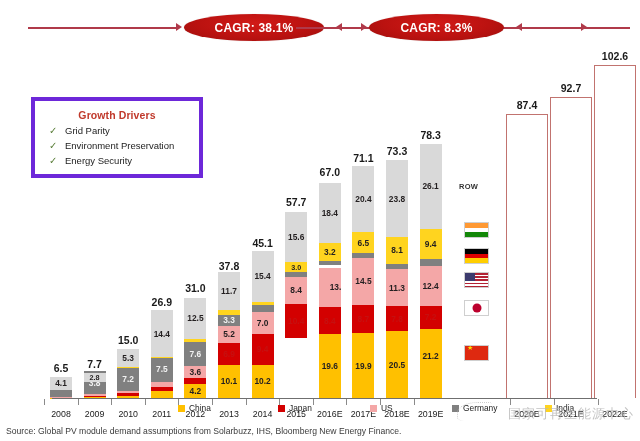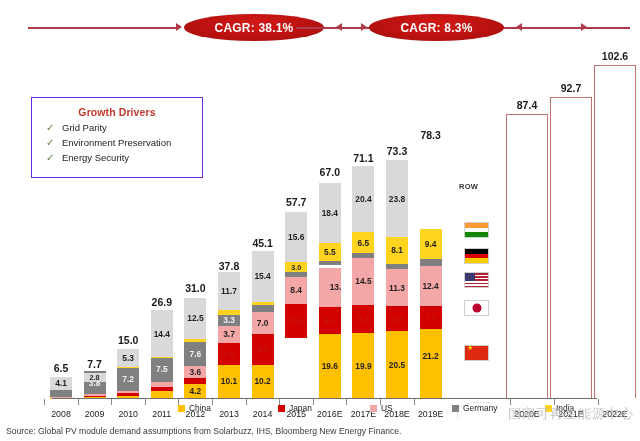--- a/index.html
+++ b/index.html
@@ -25,21 +25,21 @@
     letter-spacing:.2px;
     box-shadow:0 0 1px rgba(0,0,0,.2);
   }
   .arrow-head{position:absolute;width:0;height:0;}
   .arrow-right{border-top:4px solid transparent;border-bottom:4px solid transparent;border-left:6px solid #b03a4a;}
   .arrow-left{border-top:4px solid transparent;border-bottom:4px solid transparent;border-right:6px solid #b03a4a;}
 
   
   .drivers{
     position:absolute;left:31px;top:97px;width:172px;height:81px;
-    border:1px solid #6d28d9;background:#ffffff;box-sizing:border-box;
+    border:4px solid #6d28d9;background:#ffffff;box-sizing:border-box;
   }
   .drivers-title{
     text-align:center;color:#c0392b;font-weight:bold;font-size:10.5px;
     margin-top:8px;letter-spacing:.1px;
   }
   .driver-item{display:flex;align-items:center;margin:4px 0 0 14px;font-size:9.5px;color:#1c1c1c;}
   .check{color:#5b7f3a;font-size:10px;width:16px;display:inline-block;}
   .driver-label{white-space:nowrap;}
 
   
@@ -206,21 +206,21 @@
       </div>
       <div class="total" style="left: 165.4px; bottom: 146.614px;">31.0</div>
       <div class="bar" style="left: 218px; width: 22px; height: 122.684px;">
         <div class="seg" style="background: rgb(255, 192, 0); bottom: 0px; height: 32.7807px;">
           <span class="seg-label" style="color: rgb(35, 31, 32);">10.1</span>
         </div>
         <div class="seg" style="background: rgb(211, 0, 0); bottom: 32.7807px; height: 22.3947px;">
           <span class="seg-label" style="color: rgb(198, 16, 16);">6.9</span>
         </div>
         <div class="seg" style="background: rgb(244, 167, 167); bottom: 55.1754px; height: 16.8772px;">
-          <span class="seg-label" style="color: rgb(35, 31, 32);">3.7</span>
+          <span class="seg-label" style="color: rgb(35, 31, 32);">5.2</span>
         </div>
         <div class="seg" style="background: rgb(128, 128, 128); bottom: 72.0526px; height: 10.7105px;">
           <span class="seg-label" style="color: rgb(242, 242, 242);">3.3</span>
         </div>
         <div class="seg" style="background: rgb(255, 212, 31); bottom: 82.7632px; height: 5.51754px;"></div>
         <div class="seg" style="background: rgb(217, 217, 217); bottom: 88.2807px; height: 37.9737px;">
           <span class="seg-label" style="color: rgb(35, 31, 32);">11.7</span>
         </div>
       </div>
       <div class="total" style="left: 199px; bottom: 168.684px;">37.8</div>
@@ -262,21 +262,21 @@
           <span class="seg-label" style="color: rgb(35, 31, 32);">19.6</span>
         </div>
         <div class="seg" style="background: rgb(211, 0, 0); bottom: 63.614px; height: 27.2632px;">
           <span class="seg-label" style="color: rgb(198, 16, 16);">8.4</span>
         </div>
         <div class="seg" style="background: rgb(244, 167, 167); bottom: 90.8772px; height: 39px; padding-left: 16px;">
           <span class="seg-label" style="color: rgb(35, 31, 32);">13.0</span>
         </div>
         <div class="seg" style="background: rgb(128, 128, 128); bottom: 133.07px; height: 3.89474px;"></div>
         <div class="seg" style="background: rgb(255, 212, 31); bottom: 136.965px; height: 17.8509px;">
-          <span class="seg-label" style="color: rgb(35, 31, 32);">5.5</span>
+          <span class="seg-label" style="color: rgb(35, 31, 32);">3.2</span>
         </div>
         <div class="seg" style="background: rgb(217, 217, 217); bottom: 154.816px; height: 59.7193px;">
           <span class="seg-label" style="color: rgb(35, 31, 32);">18.4</span>
         </div>
       </div>
       <div class="total" style="left: 299.8px; bottom: 263.456px;">67.0</div>
       <div class="bar" style="left: 352.4px; width: 22px; height: 230.763px;">
         <div class="seg" style="background: rgb(255, 192, 0); bottom: 0px; height: 64.5877px;">
           <span class="seg-label" style="color: rgb(35, 31, 32);">19.9</span>
         </div>
@@ -320,20 +320,23 @@
         </div>
         <div class="seg" style="background: rgb(211, 0, 0); bottom: 68.807px; height: 23.3684px;">
           <span class="seg-label" style="color: rgb(198, 16, 16);">7.2</span>
         </div>
         <div class="seg" style="background: rgb(244, 167, 167); bottom: 92.1754px; height: 40.2456px;">
           <span class="seg-label" style="color: rgb(35, 31, 32);">12.4</span>
         </div>
         <div class="seg" style="background: rgb(128, 128, 128); bottom: 132.421px; height: 6.49123px;"></div>
         <div class="seg" style="background: rgb(255, 212, 31); bottom: 138.912px; height: 30.5088px;">
           <span class="seg-label" style="color: rgb(35, 31, 32);">9.4</span>
+        </div>
+        <div class="seg" style="background: rgb(217, 217, 217); bottom: 169.421px; height: 84.7105px;">
+          <span class="seg-label" style="color: rgb(35, 31, 32);">26.1</span>
         </div>
       </div>
       <div class="total" style="left: 400.6px; bottom: 300.132px;">78.3</div>
       <div class="future-bar" style="left: 506px; width: 42px; height: 283.667px;"></div>
       <div class="total" style="left: 497px; bottom: 329.667px;">87.4</div>
       <div class="future-bar" style="left: 550px; width: 42px; height: 300.868px;"></div>
       <div class="total" style="left: 541px; bottom: 346.868px;">92.7</div>
       <div class="future-bar" style="left: 594px; width: 42px; height: 333px;"></div>
       <div class="total" style="left: 585px; bottom: 379px;">102.6</div>
       <div class="xtick" style="left: 31px;">2008</div>

